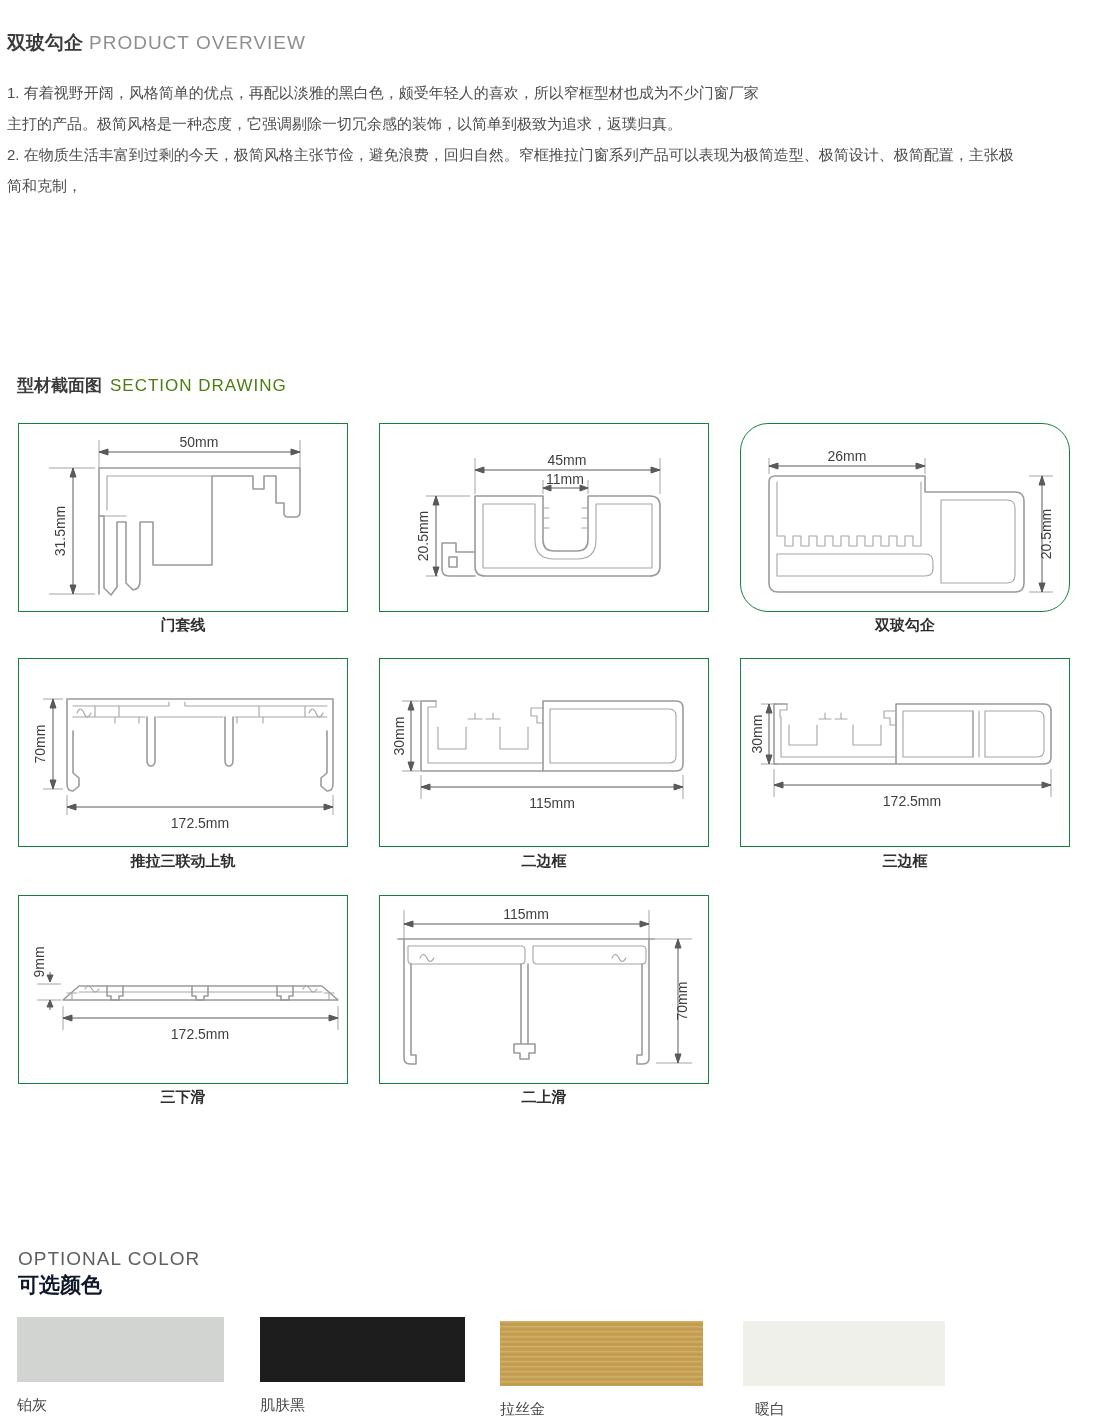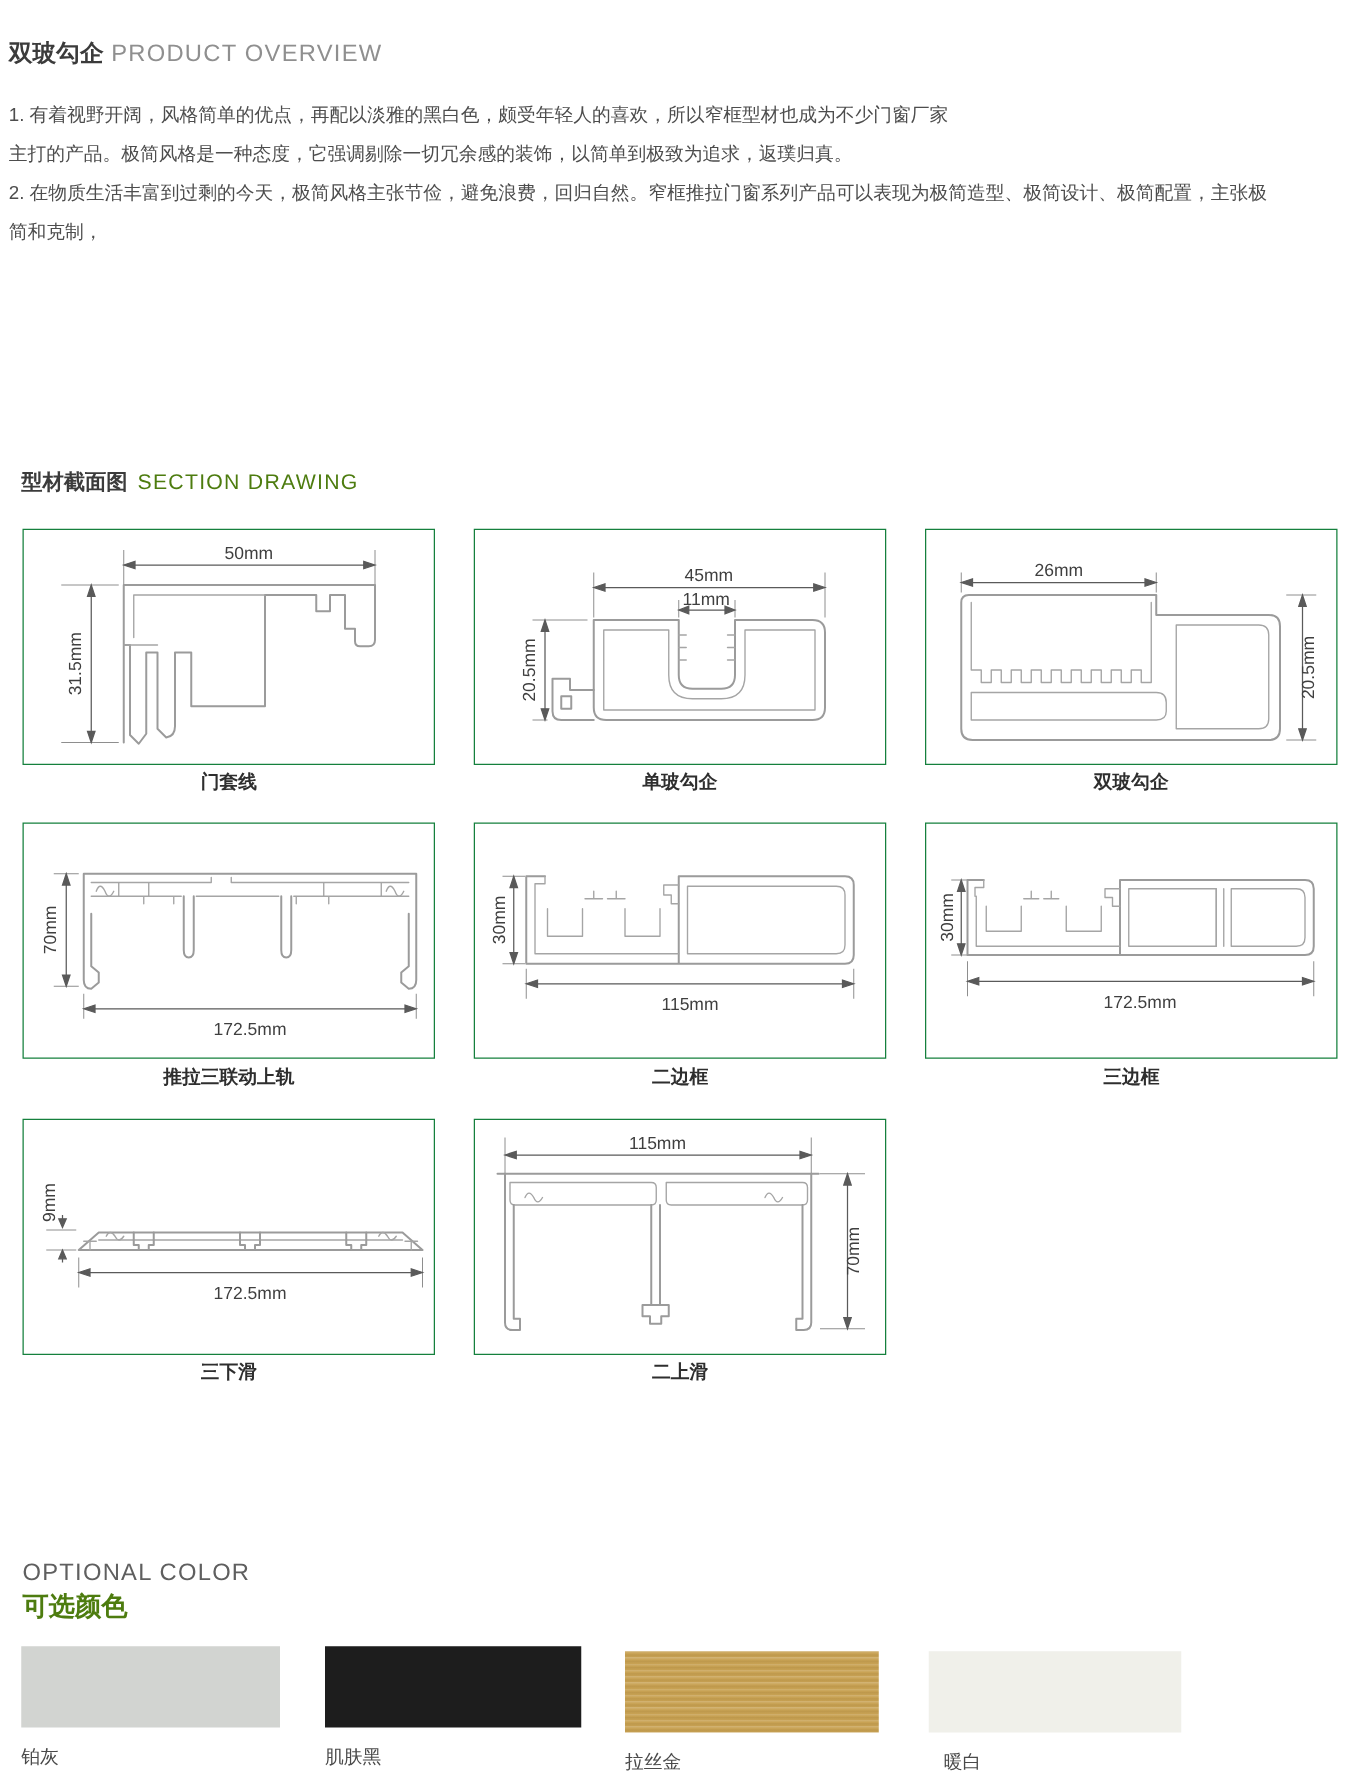--- a/index.html
+++ b/index.html
@@ -24,21 +24,21 @@
   .caption{position:absolute;width:330px;text-align:center;font-size:15px;font-weight:bold;color:#2e2e2e;}
 
   .pf{fill:none;stroke:#9b9b9b;stroke-width:1.6;stroke-linejoin:round;stroke-linecap:round;}
   .pf2{fill:none;stroke:#a5a5a5;stroke-width:1.1;stroke-linejoin:round;stroke-linecap:round;}
   .dm{fill:#5a5a5a;stroke:#5a5a5a;stroke-width:1;}
   .ext{fill:none;stroke:#8e8e8e;stroke-width:0.8;}
   .dt{font-family:"Liberation Sans","DejaVu Sans",sans-serif;font-size:14px;fill:#3f3f3f;text-anchor:middle;}
 
   
   .optcolor-en{position:absolute;left:18px;top:1248px;font-size:19px;color:#5f5f5f;letter-spacing:1px;}
-  .optcolor-zh{position:absolute;left:18px;top:1271px;font-size:21px;font-weight:bold;color:#4d7c0f;text-align:center;}
+  .optcolor-zh{position:absolute;left:18px;top:1271px;font-size:21px;font-weight:bold;color:#0f172a;text-align:center;}
   .swatch{position:absolute;height:65px;}
   .swatch.brushed{background-image:repeating-linear-gradient(180deg,rgba(255,255,255,0.18) 0px,rgba(255,255,255,0) 2px,rgba(120,85,20,0.12) 3px,rgba(255,255,255,0) 5px);}
   .swatch-label{position:absolute;font-size:15px;color:#4a4a4a;}
 </style>
 </head>
 <body>
 
 <div class="page">
 
   <div class="hrow overview-h">
@@ -75,23 +75,22 @@
       <text class="dt" x="187" y="41">45mm</text>
       <path class="dm" d="M163,64 H208 M163,64 l8,-3 v6 z M208,64 l-8,-3 v6 z"></path>
       <text class="dt" x="185" y="60">11mm</text>
       <path class="dm" d="M56,72 V152 M56,72 l-3,9 h6 z M56,152 l-3,-9 h6 z"></path>
       <text class="dt" x="48" y="112" transform="rotate(-90 48 112)">20.5mm</text>
       <path class="pf" d="M95,72 H163 V116 Q163,127 174,127 H197 Q208,127 208,116 V72 H270 Q280,72 280,82 V142 Q280,152 270,152 H105 Q95,152 95,142 Z"></path>
       <path class="pf2" d="M103,80 H155 V116 Q155,135 174,135 H197 Q216,135 216,116 V80 H272 V144 H103 Z M163,84 h6 M163,94 h6 M163,104 h6 M208,84 h-6 M208,94 h-6 M208,104 h-6"></path>
       <path class="pf" d="M95,128 H76 V119 H62 V145 Q62,152 69,152 H95 M69,133 h8 v10 h-8 z"></path>
     </svg>
   </div>
-  <div class="caption" style="left:379px;top:616px;">单玻勾企</div>
 
-  <div class="panel" style="left:740px;top:423px;">
+  <div class="panel" style="left:740px;top:423px;border-radius:28px;">
     <svg viewBox="0 0 328 187">
       <path class="ext" d="M28,34 V50 M184,34 V50 M288,52 H312 M288,168 H312"></path>
       <path class="dm" d="M28,42 H184 M28,42 l9,-3 v6 z M184,42 l-9,-3 v6 z"></path>
       <text class="dt" x="106" y="37">26mm</text>
       <path class="dm" d="M301,52 V168 M301,52 l-3,9 h6 z M301,168 l-3,-9 h6 z"></path>
       <text class="dt" x="310" y="110" transform="rotate(-90 310 110)">20.5mm</text>
       <path class="pf" d="M34,52 H184 V68 H274 Q283,68 283,77 V159 Q283,168 274,168 H37 Q28,168 28,159 V58 Q28,52 34,52 Z"></path>
       <path class="pf2" d="M36,112 V58 M36,112 H44 V122 H52 V112 H60 V122 H68 V112 H76 V122 H84 V112 H92 V122 H100 V112 H108 V122 H116 V112 H124 V122 H132 V112 H140 V122 H148 V112 H156 V122 H164 V112 H172 V122 H180 V112 V58"></path>
       <path class="pf2" d="M36,130 H184 Q192,130 192,138 V145 Q192,152 184,152 H36 Z"></path>
       <path class="pf2" d="M200,76 H266 Q274,76 274,84 V151 Q274,159 266,159 H200 Z"></path>

